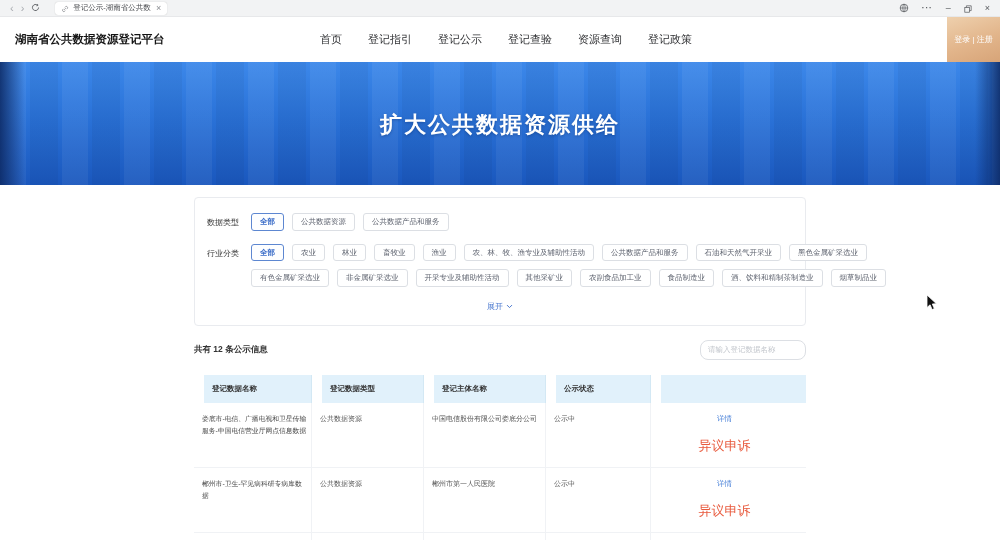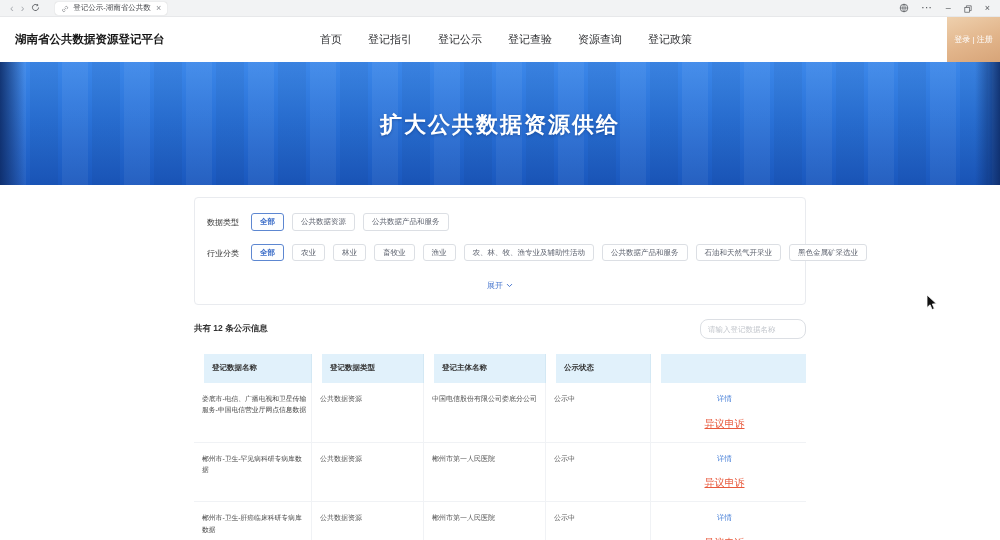--- a/index.html
+++ b/index.html
@@ -78,21 +78,21 @@
     font-size:7px; color:#555; padding:10px 4px 10px 8px; line-height:1.7;
     border-right:1px solid #f0f2f5; border-bottom:1px solid #f0f2f5;
   }
   .t-cell:last-child { border-right:none; }
   .t-head .t-cell { background:#e1f1fb; font-size:7.5px; font-weight:700; color:#333;
     padding:8px 4px 8px 8px; border-right:1px solid #d3e8f4; border-bottom:none;margin-left:10px; }
   .t-head .t-cell:last-child { border-right:none; }
   .t-body .t-cell.name { color:#454545; font-size:6.8px; }
   .t-cell.actions { display:flex; justify-content:flex-end; align-items:center; gap:9px; padding-right:16px;flex-direction:column; }
   .link-detail { color:#3f7ad6; font-size:7.5px; cursor:pointer; white-space:nowrap; }
-  .link-appeal { color:#e8593c; font-size:10px; cursor:pointer; white-space:nowrap;text-decoration:underline; }
+  .link-appeal { color:#e8593c; font-size:13px; cursor:pointer; white-space:nowrap; }
   
   .cursor { position:absolute; left:926px; top:294px; pointer-events:none; }
 </style>
 </head>
 <body>
 
 <div class="titlebar">
   <span class="tb-btn">‹</span>
   <span class="tb-btn">›</span>
   <span class="tb-btn dark">
@@ -164,20 +164,32 @@
         <span class="tag">农业</span>
         <span class="tag">林业</span>
         <span class="tag">畜牧业</span>
         <span class="tag">渔业</span>
         <span class="tag">农、林、牧、渔专业及辅助性活动</span>
         <span class="tag">公共数据产品和服务</span>
         <span class="tag">石油和天然气开采业</span>
         <span class="tag">黑色金属矿采选业</span>
       </div>
     </div>
+    <div class="f-row indent">
+      <div class="tags">
+        <span class="tag">有色金属矿采选业</span>
+        <span class="tag">非金属矿采选业</span>
+        <span class="tag">开采专业及辅助性活动</span>
+        <span class="tag">其他采矿业</span>
+        <span class="tag">农副食品加工业</span>
+        <span class="tag">食品制造业</span>
+        <span class="tag">酒、饮料和精制茶制造业</span>
+        <span class="tag">烟草制品业</span>
+      </div>
+    </div>
     <div class="expand-row">
       <span class="expand-link">
         <span>展开</span>
         <svg width="7" height="5" viewBox="0 0 8 6">
             <path d="M1 1.3 L4 4.3 L7 1.3" stroke="#4a78cf" fill="none" stroke-width="1.2"></path>
           </svg>
       </span>
     </div>
   </div>
 

